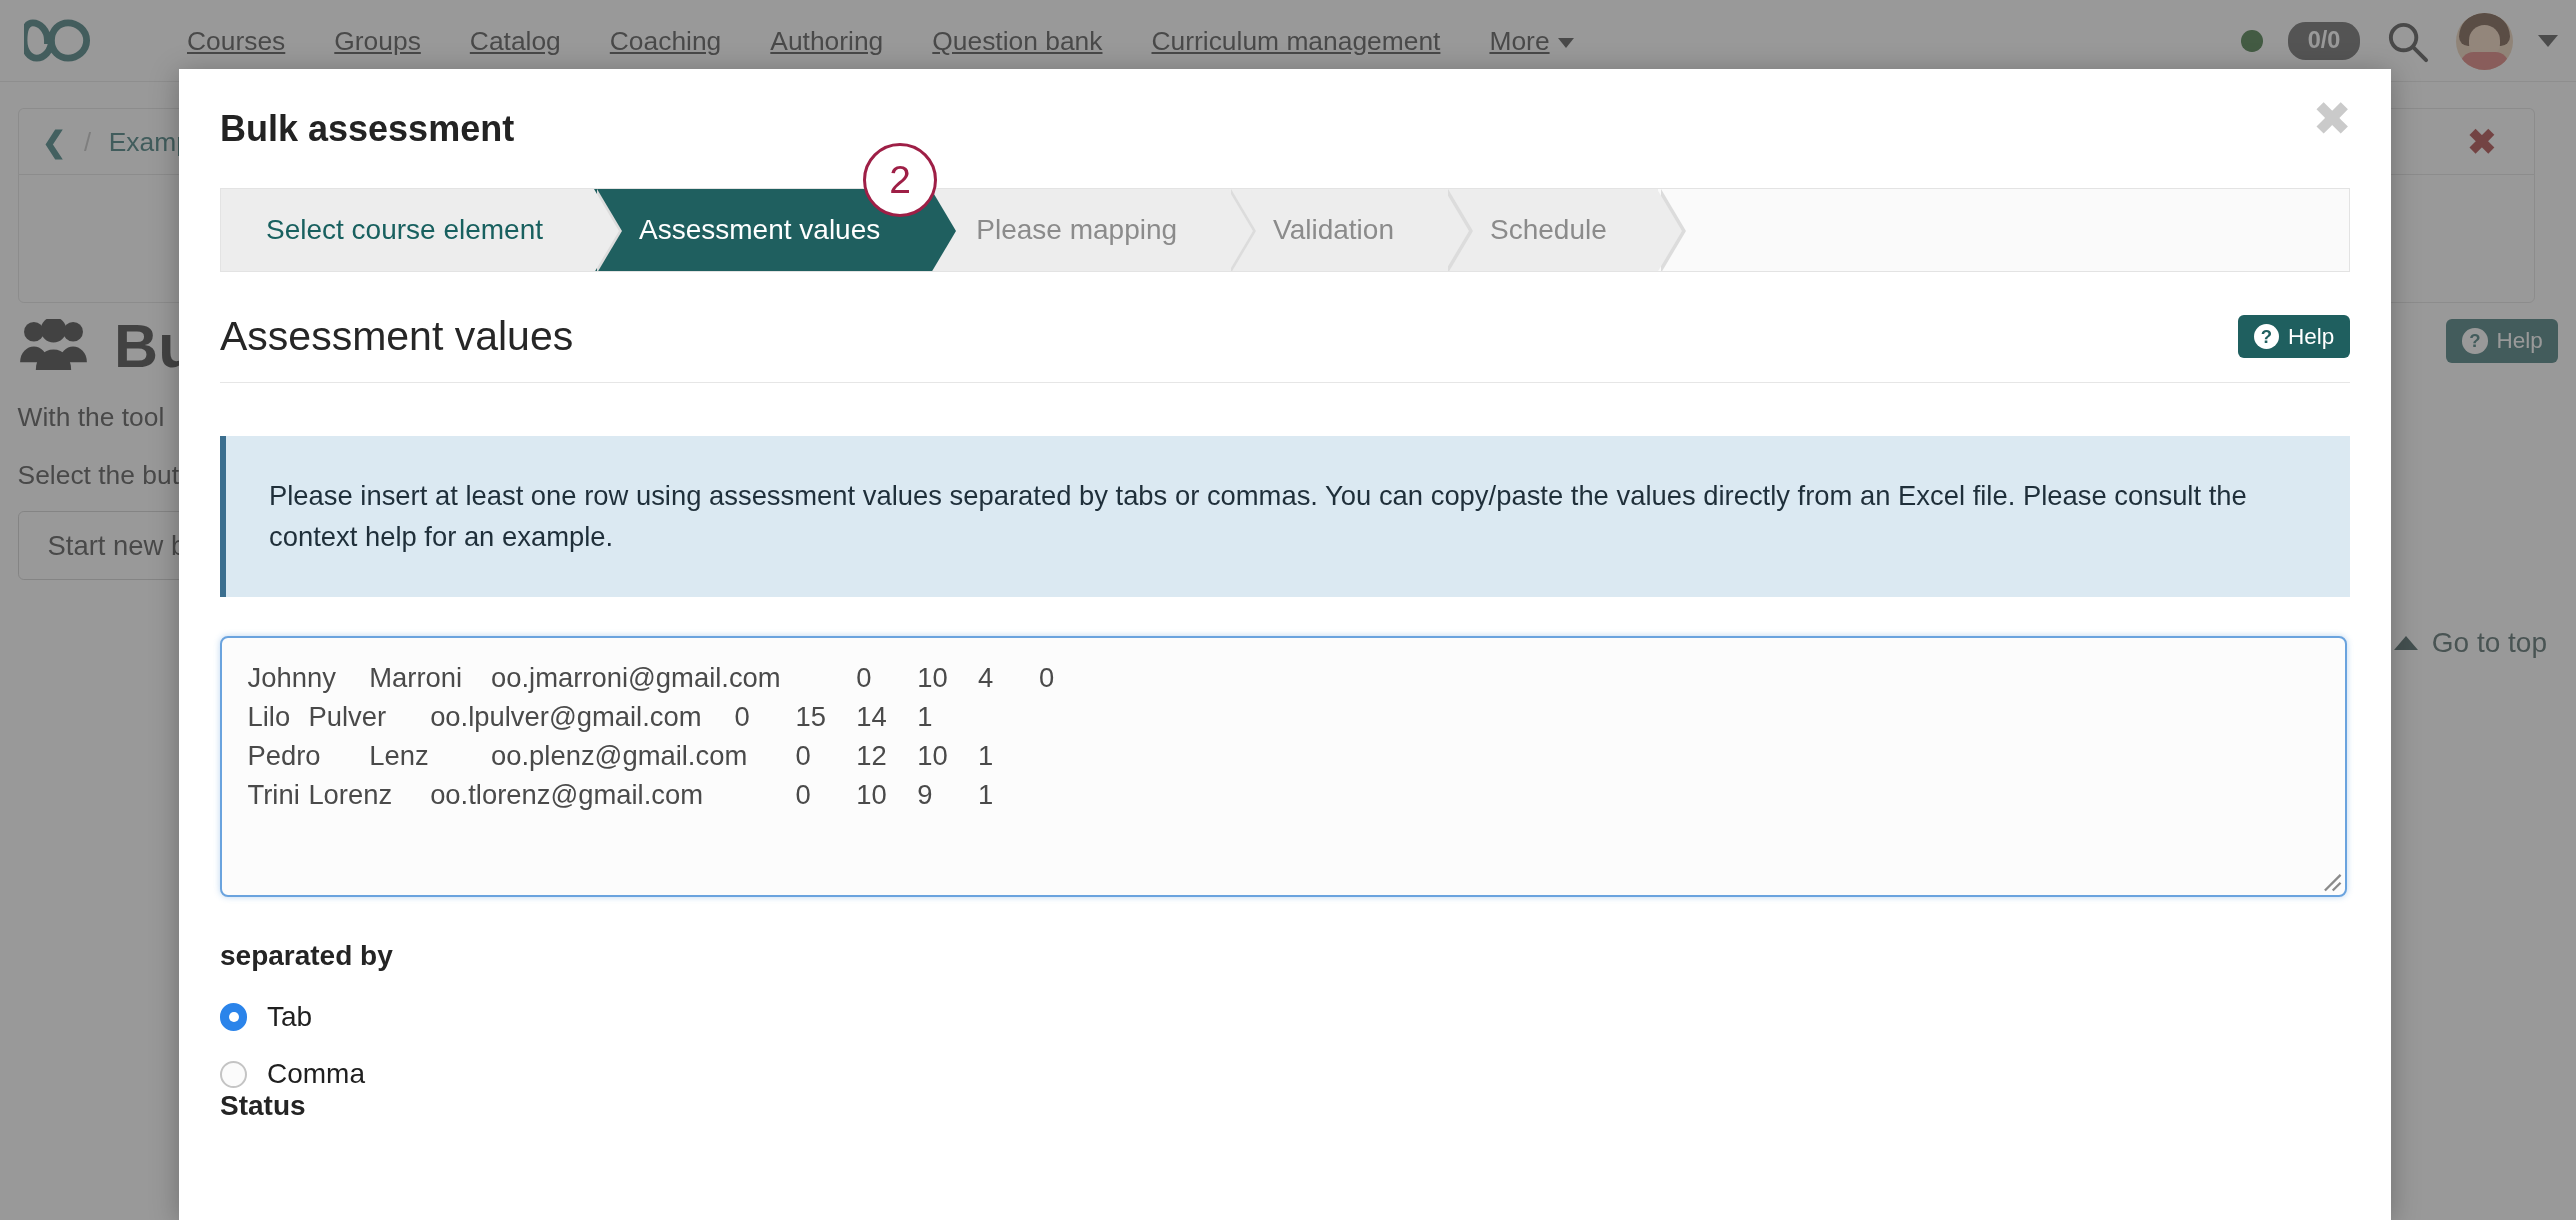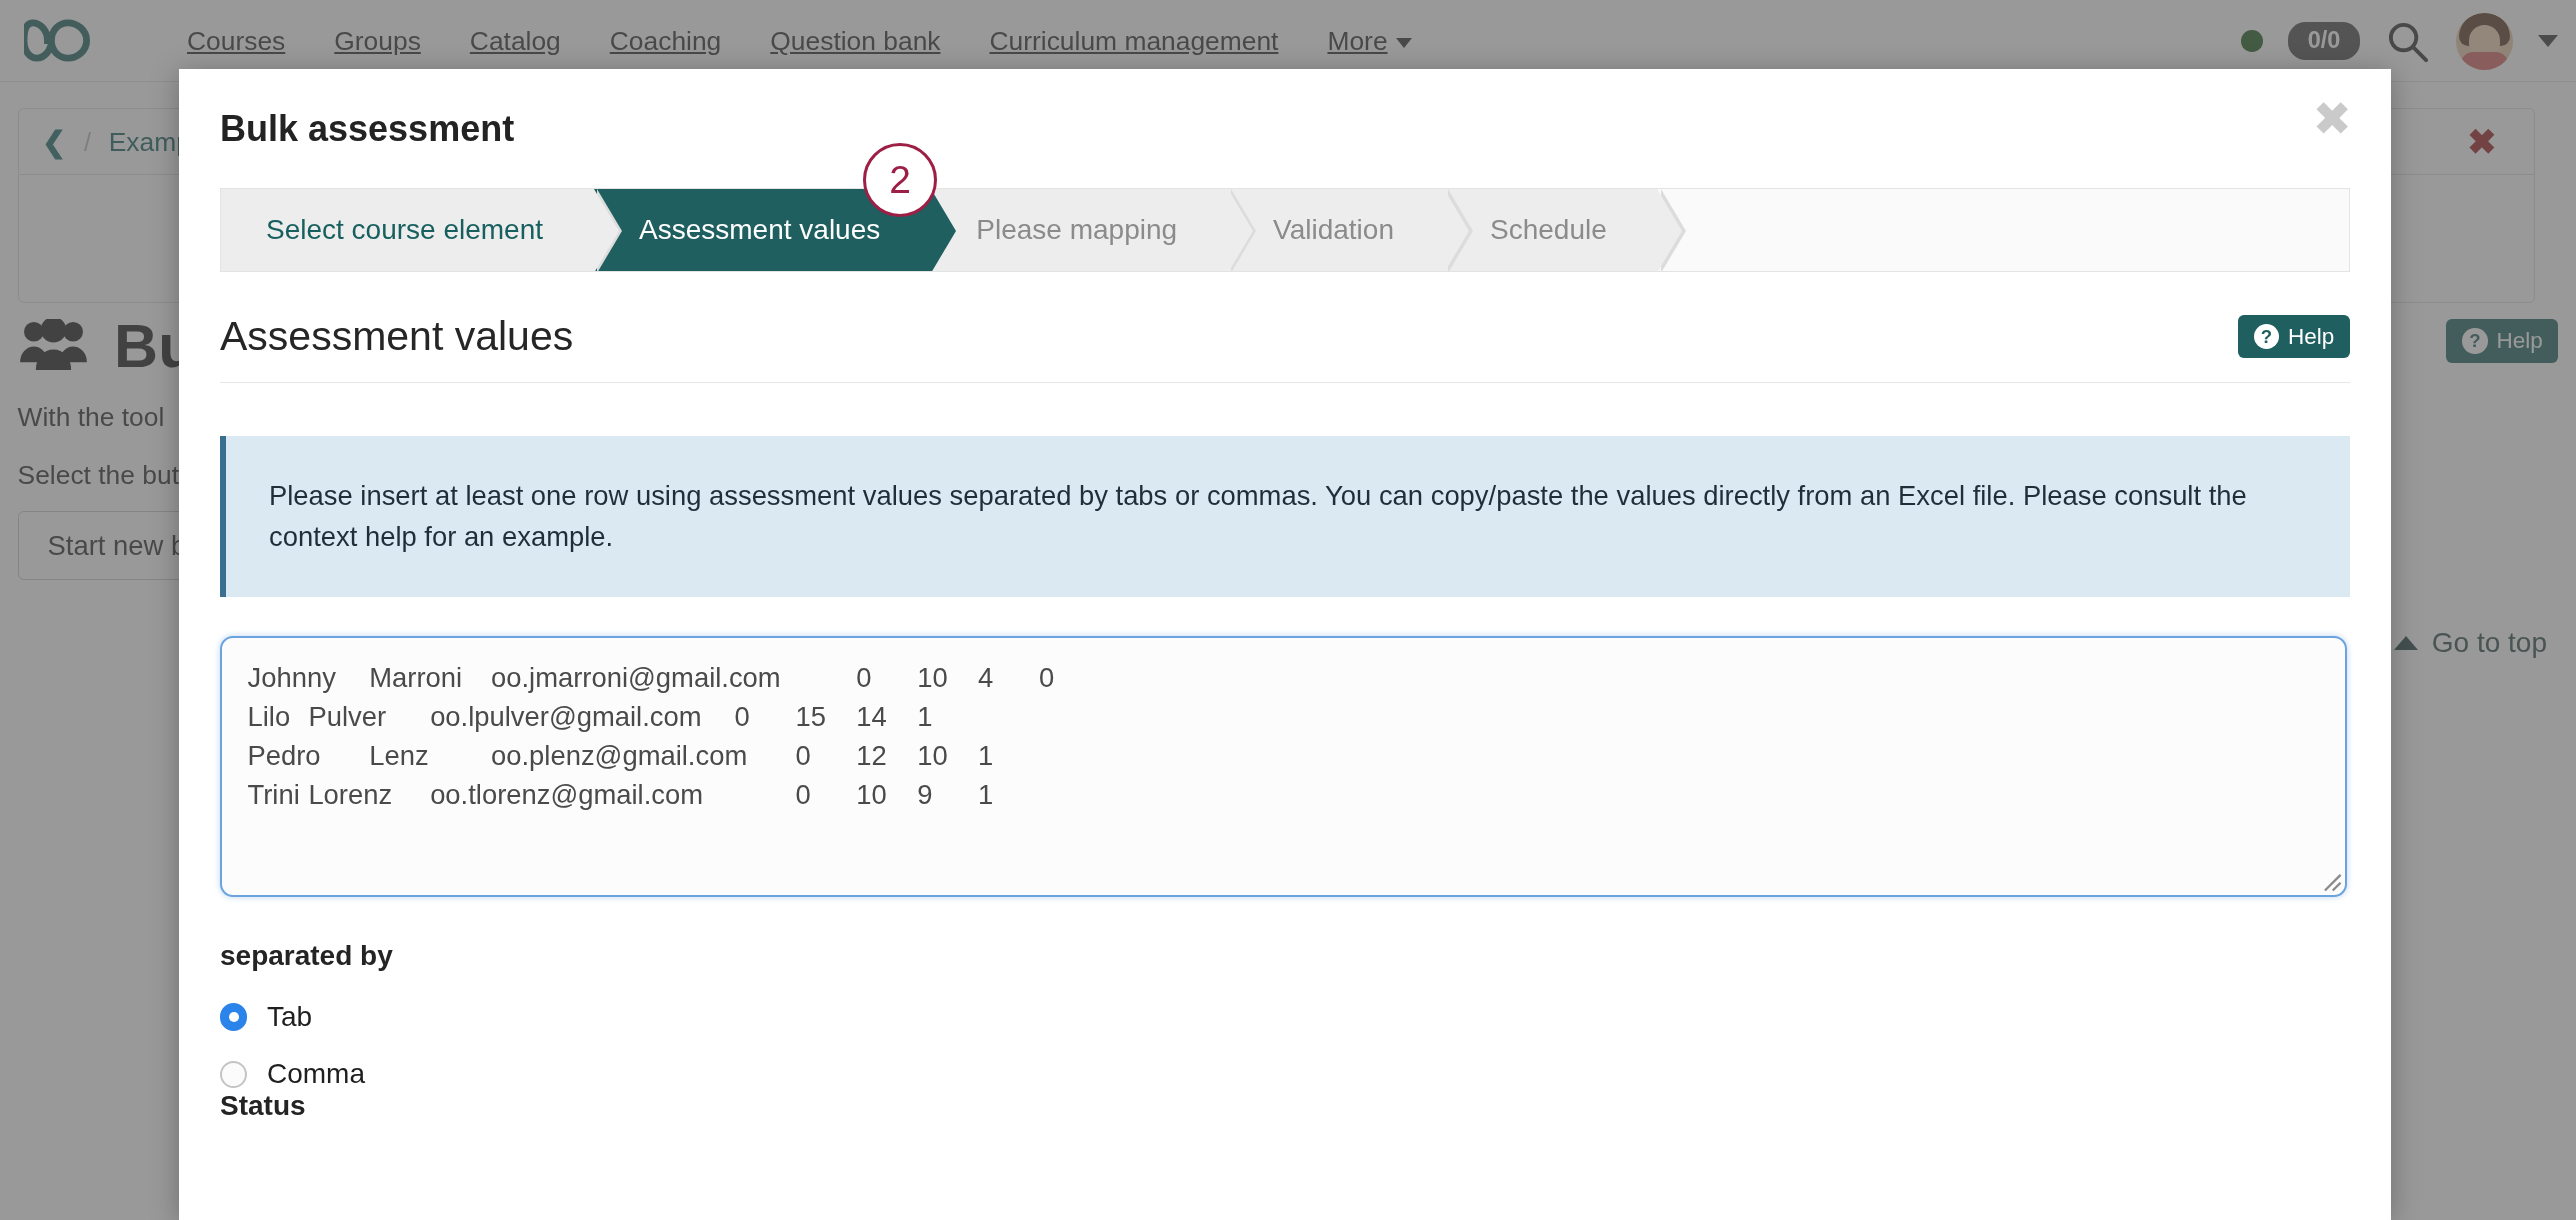--- a/index.html
+++ b/index.html
@@ -423,21 +423,21 @@
 
   
   .ta-wrap {
     margin-top: 39px;
     position: relative;
   }
   .ta {
     width: 2127px;
     height: 261px;
     border: 2px solid #6aa3de;
-    border-radius: 13px;
+    border-radius: 8px;
     background: #fcfcfc;
     padding: 21.5px 25.5px;
     font-family: "Liberation Sans", sans-serif;
     font-size: 27.4px;
     color: #4a4a4a;
     line-height: 1.42;
     resize: none;
     outline: none;
     white-space: pre;
     tab-size: 8;
@@ -509,20 +509,21 @@
       <div class="nav-logo">
         <svg width="90" height="49" viewBox="0 0 92 50">
           <path d="M24 25c0-11-8-18-15-18S0 14 0 25s6 18 13 18 15-7 15-18 8-18 17-18 19 7 19 18-10 18-19 18-17-7-17-18z" fill="none" stroke="#1f6363" stroke-width="7"></path>
         </svg>
       </div>
       <div class="nav-links">
         <div class="nav-link">Courses</div>
         <div class="nav-link">Groups</div>
         <div class="nav-link">Catalog</div>
         <div class="nav-link">Coaching</div>
+        <div class="nav-link">Authoring</div>
         <div class="nav-link">Question bank</div>
         <div class="nav-link">Curriculum management</div>
         <div class="nav-link">
           <span>More</span><span class="nav-caret"></span>
         </div>
       </div>
       <div class="nav-right">
         <div class="green-dot"></div>
         <div class="count-badge">0/0</div>
         <div class="search-icon-wrap">

